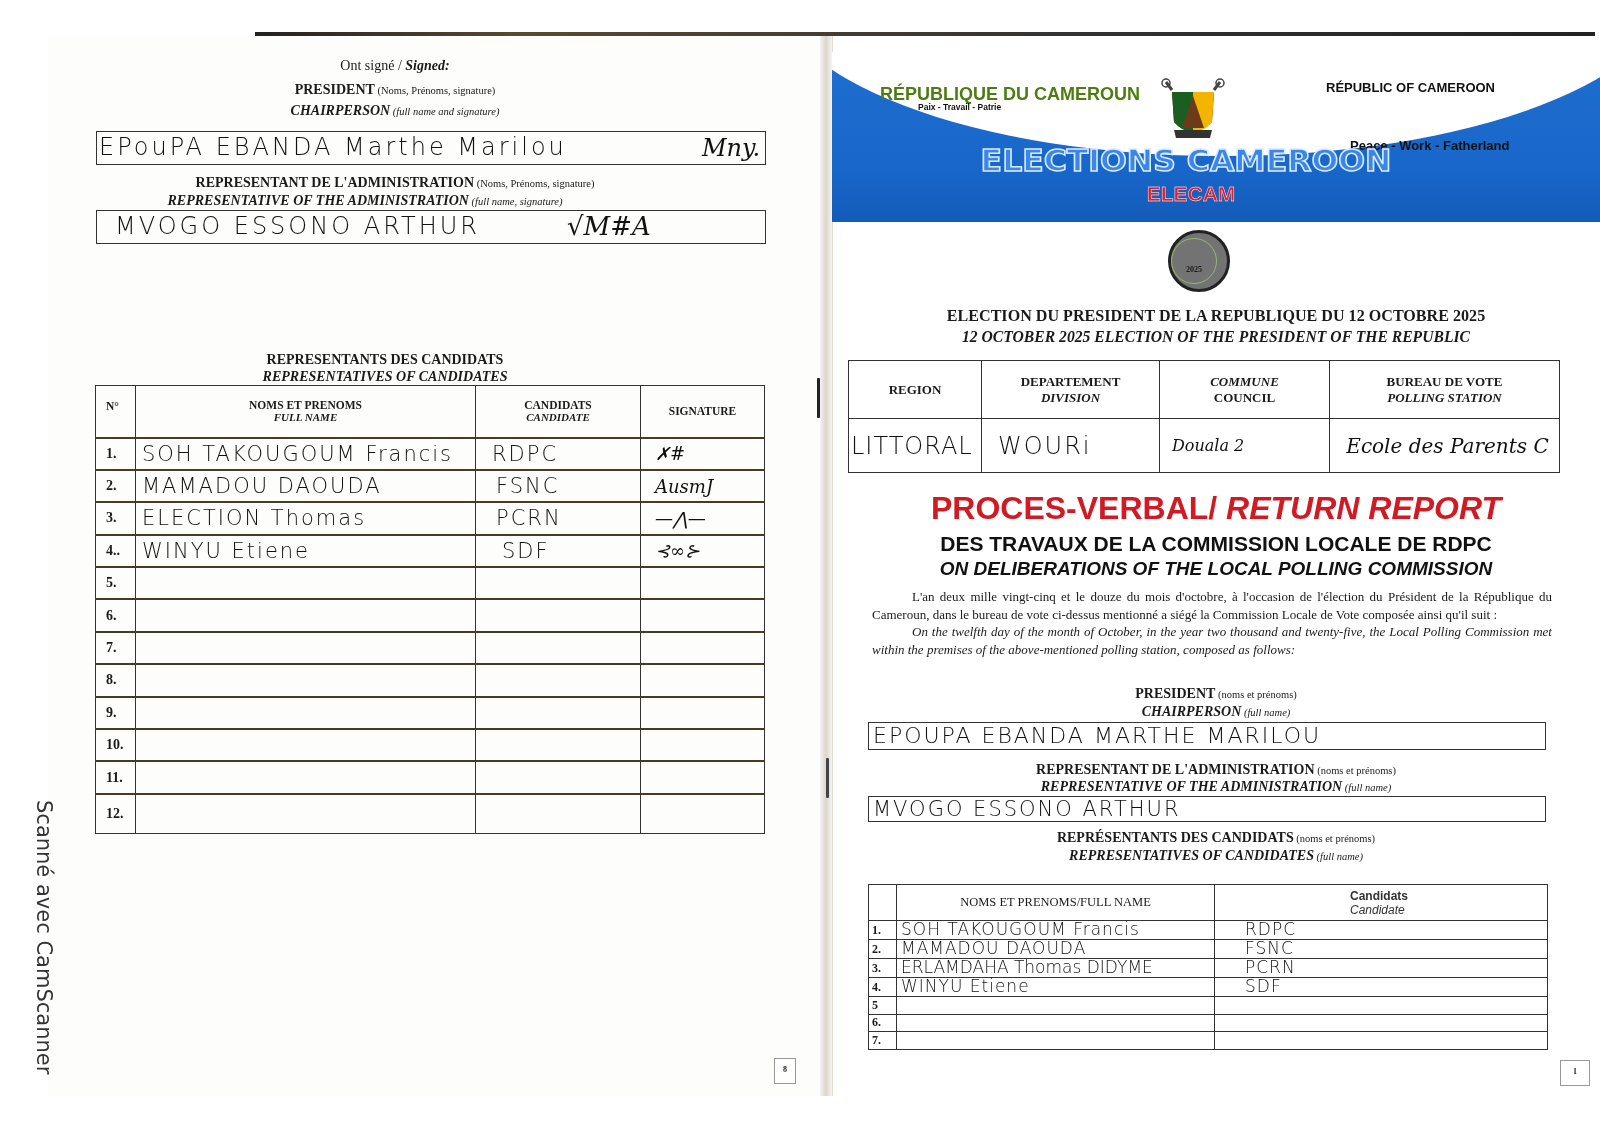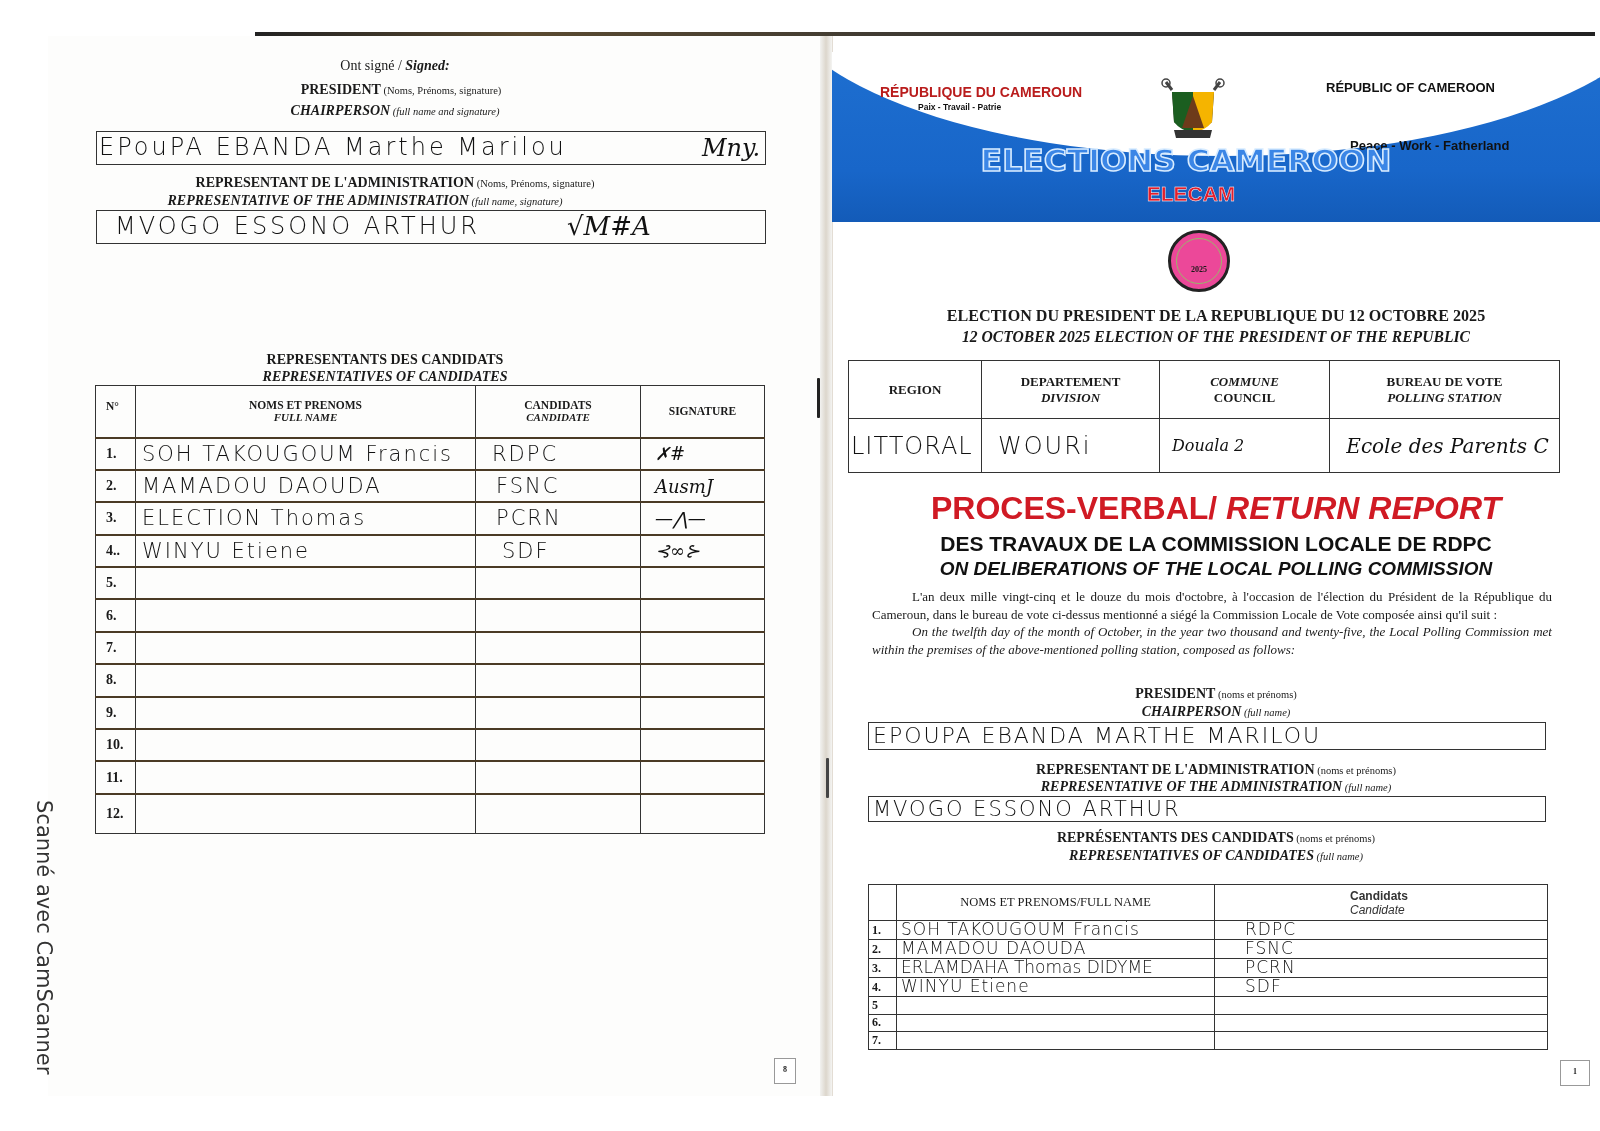--- a/index.html
+++ b/index.html
@@ -42,32 +42,32 @@
   .sig-scribble { display: inline-block; font-size: 18px; padding-left: 14px; }
 
   .page-num { position: absolute; width: 22px; height: 26px; border: 1px solid #999; background: #fff; font-size: 8px; text-align: center; padding-top: 6px; font-weight: bold; }
 
   .margin-mark { position: absolute; width: 3px; background: #222; border-radius: 1px; }
 
   
   .banner { position: absolute; left: 832px; top: 52px; width: 768px; height: 170px; overflow: hidden; }
   .banner-blue { position: absolute; left: 0; top: 0; width: 768px; height: 170px; background: linear-gradient(180deg,#1e6fd0 0%,#1866c9 70%,#135bb8 100%); }
   .banner-white { position: absolute; left: -60px; top: -240px; width: 900px; height: 344px; border-radius: 50%; background: #fff; }
-  .rep-fr { position: absolute; left: 880px; top: 84px; font-family: "Liberation Sans", sans-serif; font-weight: bold; font-size: 14px; color: #b91c1c; }
+  .rep-fr { position: absolute; left: 880px; top: 84px; font-family: "Liberation Sans", sans-serif; font-weight: bold; font-size: 18px; color: #4d7c0f; }
   .rep-fr-sub { position: absolute; left: 918px; top: 102px; font-family: "Liberation Sans", sans-serif; font-weight: bold; font-size: 8.5px; color: #111; }
   .rep-en { position: absolute; left: 1326px; top: 80px; font-family: "Liberation Sans", sans-serif; font-weight: bold; font-size: 13px; color: #111; }
   .rep-en-sub { position: absolute; left: 1350px; top: 98px; font-family: "Liberation Sans", sans-serif; font-weight: bold; font-size: 13px; color: #111; margin-top: 40px; }
   .coat { position: absolute; left: 1158px; top: 78px; width: 70px; height: 65px; }
   .elec-title {
     position: absolute; left: 976px; top: 143px; width: 420px; text-align: center;
     font-family: "DejaVu Sans", sans-serif; font-weight: bold; font-size: 30px; letter-spacing: 0px;
     color: #3b86e6; -webkit-text-stroke: 1.5px #d8ecff; transform: scaleX(1.05);
   }
   .elecam { position: absolute; left: 1136px; top: 182px; width: 110px; text-align: center; font-family: "Liberation Sans", sans-serif; font-weight: bold; font-size: 21px; color: #e41e2c; -webkit-text-stroke: 0.4px #fff; }
-  .seal { position: absolute; left: 1168px; top: 230px; width: 62px; height: 62px; border-radius: 50%; border: 3px solid #222; background: #ec4899; display: flex; align-items: center; justify-content: center; }
+  .seal { position: absolute; left: 1168px; top: 230px; width: 62px; height: 62px; border-radius: 50%; border: 3px solid #222; background: #737373; display: flex; align-items: center; justify-content: flex-start; }
   .seal-inner { width: 46px; height: 46px; border-radius: 50%; border: 1.5px solid #9ab86a; font-size: 8px; font-weight: bold; text-align: center; padding-top: 26px; }
 
   .r-h1 { position: absolute; left: 832px; width: 768px; top: 305px; text-align: center; font-weight: bold; font-size: 17.5px; transform: scaleX(0.92); }
   .r-h2 { position: absolute; left: 832px; width: 768px; top: 327px; text-align: center; font-weight: bold; font-style: italic; font-size: 17px; transform: scaleX(0.92); }
 
   table.loc { position: absolute; left: 848px; top: 360px; width: 712px; border-collapse: collapse; }
   table.loc th, table.loc td { border: 1.6px solid #333; }
   table.loc th { height: 58px; font-size: 13px; font-weight: bold; text-align: center; }
   table.loc th i { display: block; }
   table.loc td { height: 54px; }
@@ -104,21 +104,21 @@
 <div class="page page-left"></div>
 <div class="fold"></div>
 <div class="page page-right"></div>
 
 <div class="camscanner">Scanné avec CamScanner</div>
 
 <div class="l-title1">
   <span>Ont signé / </span><i>Signed:</i>
 </div>
 
-<div class="l-label-fr" style="left:6px; top:82px;">
+<div class="l-label-fr" style="left:0; top:82px;">
   <span>PRESIDENT</span><small> (Noms, Prénoms, signature)</small>
 </div>
 <div class="l-label-en" style="left:0; top:103px;">
   <span>CHAIRPERSON</span><small> (full name and signature)</small>
 </div>
 <div class="box" style="left:96px; top:131px; width:670px; height:34px;">
   <span class="hw" style="left:2px; letter-spacing:3px;">EPouPA  EBANDA  Marthe  Marilou</span>
   <span class="hw-sign" style="position:absolute; left:605px; top:2px; font-size:24px;">Mny.</span>
 </div>
 

